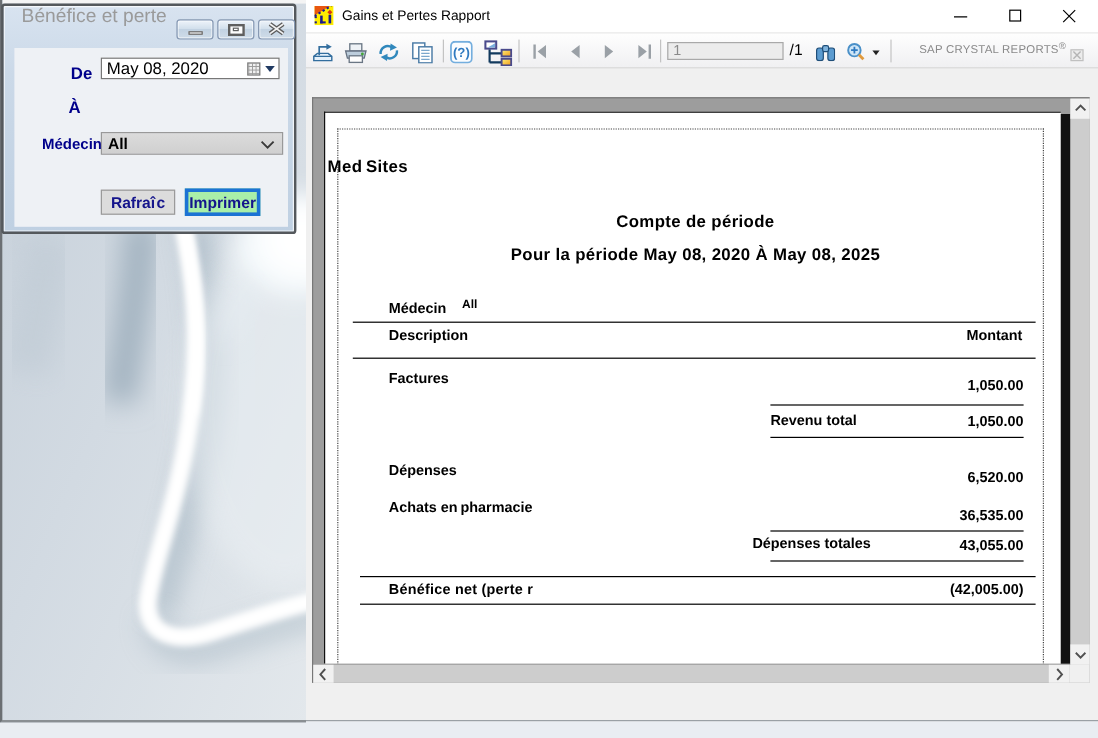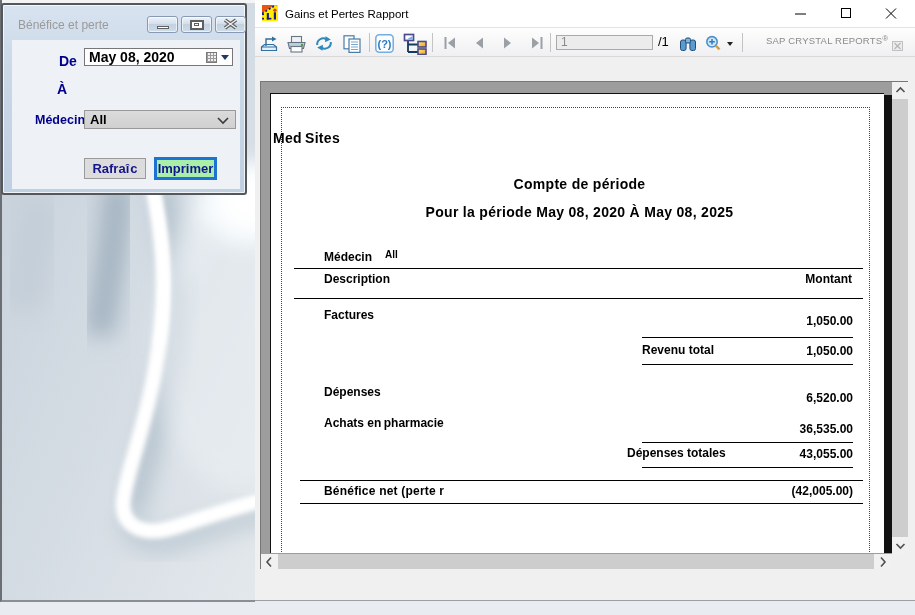--- a/index.html
+++ b/index.html
@@ -1,24 +1,24 @@
 <!DOCTYPE html>
 <html><head>
 <meta charset="utf-8">
 <style>
 *{margin:0;padding:0;box-sizing:border-box}
 html,body{width:915px;height:615px;overflow:hidden;font-family:"Liberation Sans",sans-serif;background:#e9edf2;}
 #leftwin{position:absolute;left:0;top:0;width:255px;height:602px;background:#ccd5dc;border-left:2px solid #6b6f73;border-bottom:2px solid #8a8f93;overflow:hidden}
 #ltop{position:absolute;left:0;top:0;width:255px;height:3px;background:#f4f4f4}
 #dialog{position:absolute;left:1px;top:3px;width:246px;height:192px;border:2px solid #54585c;border-radius:3px;background:linear-gradient(180deg,#d8e3f0 0%,#cbd9e8 30%,#bfd0e2 100%);box-shadow:inset 0 0 0 1px rgba(255,255,255,.75)}
-#dtitle{position:absolute;left:15px;top:13px;font-size:12px;color:#9a9a9a}
+#dtitle{position:absolute;left:15px;top:0;font-size:16px;color:#9a9a9a}
 .capbtn{position:absolute;top:11px;width:31px;height:17px;border:1px solid #8799b3;border-radius:3px;background:linear-gradient(180deg,#eef4fa 0%,#d3e0ec 45%,#c2d2e2 50%,#cfdce8 100%);box-shadow:inset 0 0 0 1px rgba(255,255,255,.6)}
 #dcontent{position:absolute;left:9px;top:35px;width:228px;height:149px;background:#eef1f5}
 .dlabel{position:absolute;font-weight:bold;font-size:14px;color:#00008b}
-.dfield{position:absolute;left:81px;width:149px;height:18px;background:#fff;border:1px solid #777;font-weight:bold;font-size:14px;color:#000;padding-left:4px;line-height:16px}
+.dfield{position:absolute;left:81px;width:149px;height:18px;background:#fff;border:1px solid #777;font-weight:normal;font-size:14px;color:#000;padding-left:4px;line-height:16px}
 .calico{position:absolute;right:15px;top:3px;width:11px;height:11px;border:1px solid #7a7a7a;background:#f0f0f0;background-image:linear-gradient(#9a9a9a 1px,transparent 1px),linear-gradient(90deg,#9a9a9a 1px,transparent 1px);background-size:3px 3px;background-position:0 2px}
 .ddarr{position:absolute;right:3px;top:6px;width:0;height:0;border-left:4px solid transparent;border-right:4px solid transparent;border-top:5px solid #203a62}
 #ddoc{position:absolute;left:81px;top:105px;width:152px;height:19px;background:linear-gradient(#dbdbdb,#d0d0d0);border:1px solid #999;font-weight:bold;font-size:13px;padding-left:5px;line-height:17px}
 #repwin{position:absolute;left:255px;top:0;width:660px;height:601px;background:#f0f0f0;border-bottom:1px solid #9aa0a5}
 #rtitle{position:absolute;left:0;top:0;width:660px;height:28px;background:#fff;border-bottom:1px solid #e3e3e3}
 #rtext{position:absolute;left:30px;top:8px;font-size:11.5px;color:#000}
 #toolbar{position:absolute;left:0;top:28px;width:660px;height:29px;background:linear-gradient(#fefefe,#f0f0f2);border-bottom:1px solid #d9d9d9}
 .tsep{position:absolute;top:5px;width:1px;height:19px;background:#c3c3c3}
 #tabrow{position:absolute;left:0;top:57px;width:660px;height:24px;background:#f0f0f0}
 #tab{position:absolute;left:2px;top:1px;width:69px;height:21px;background:#f8f8f8;border:1px solid #9d9d9d;border-top:2px solid #7e7e7e;font-size:11px;color:#000;text-align:center;line-height:17px}

